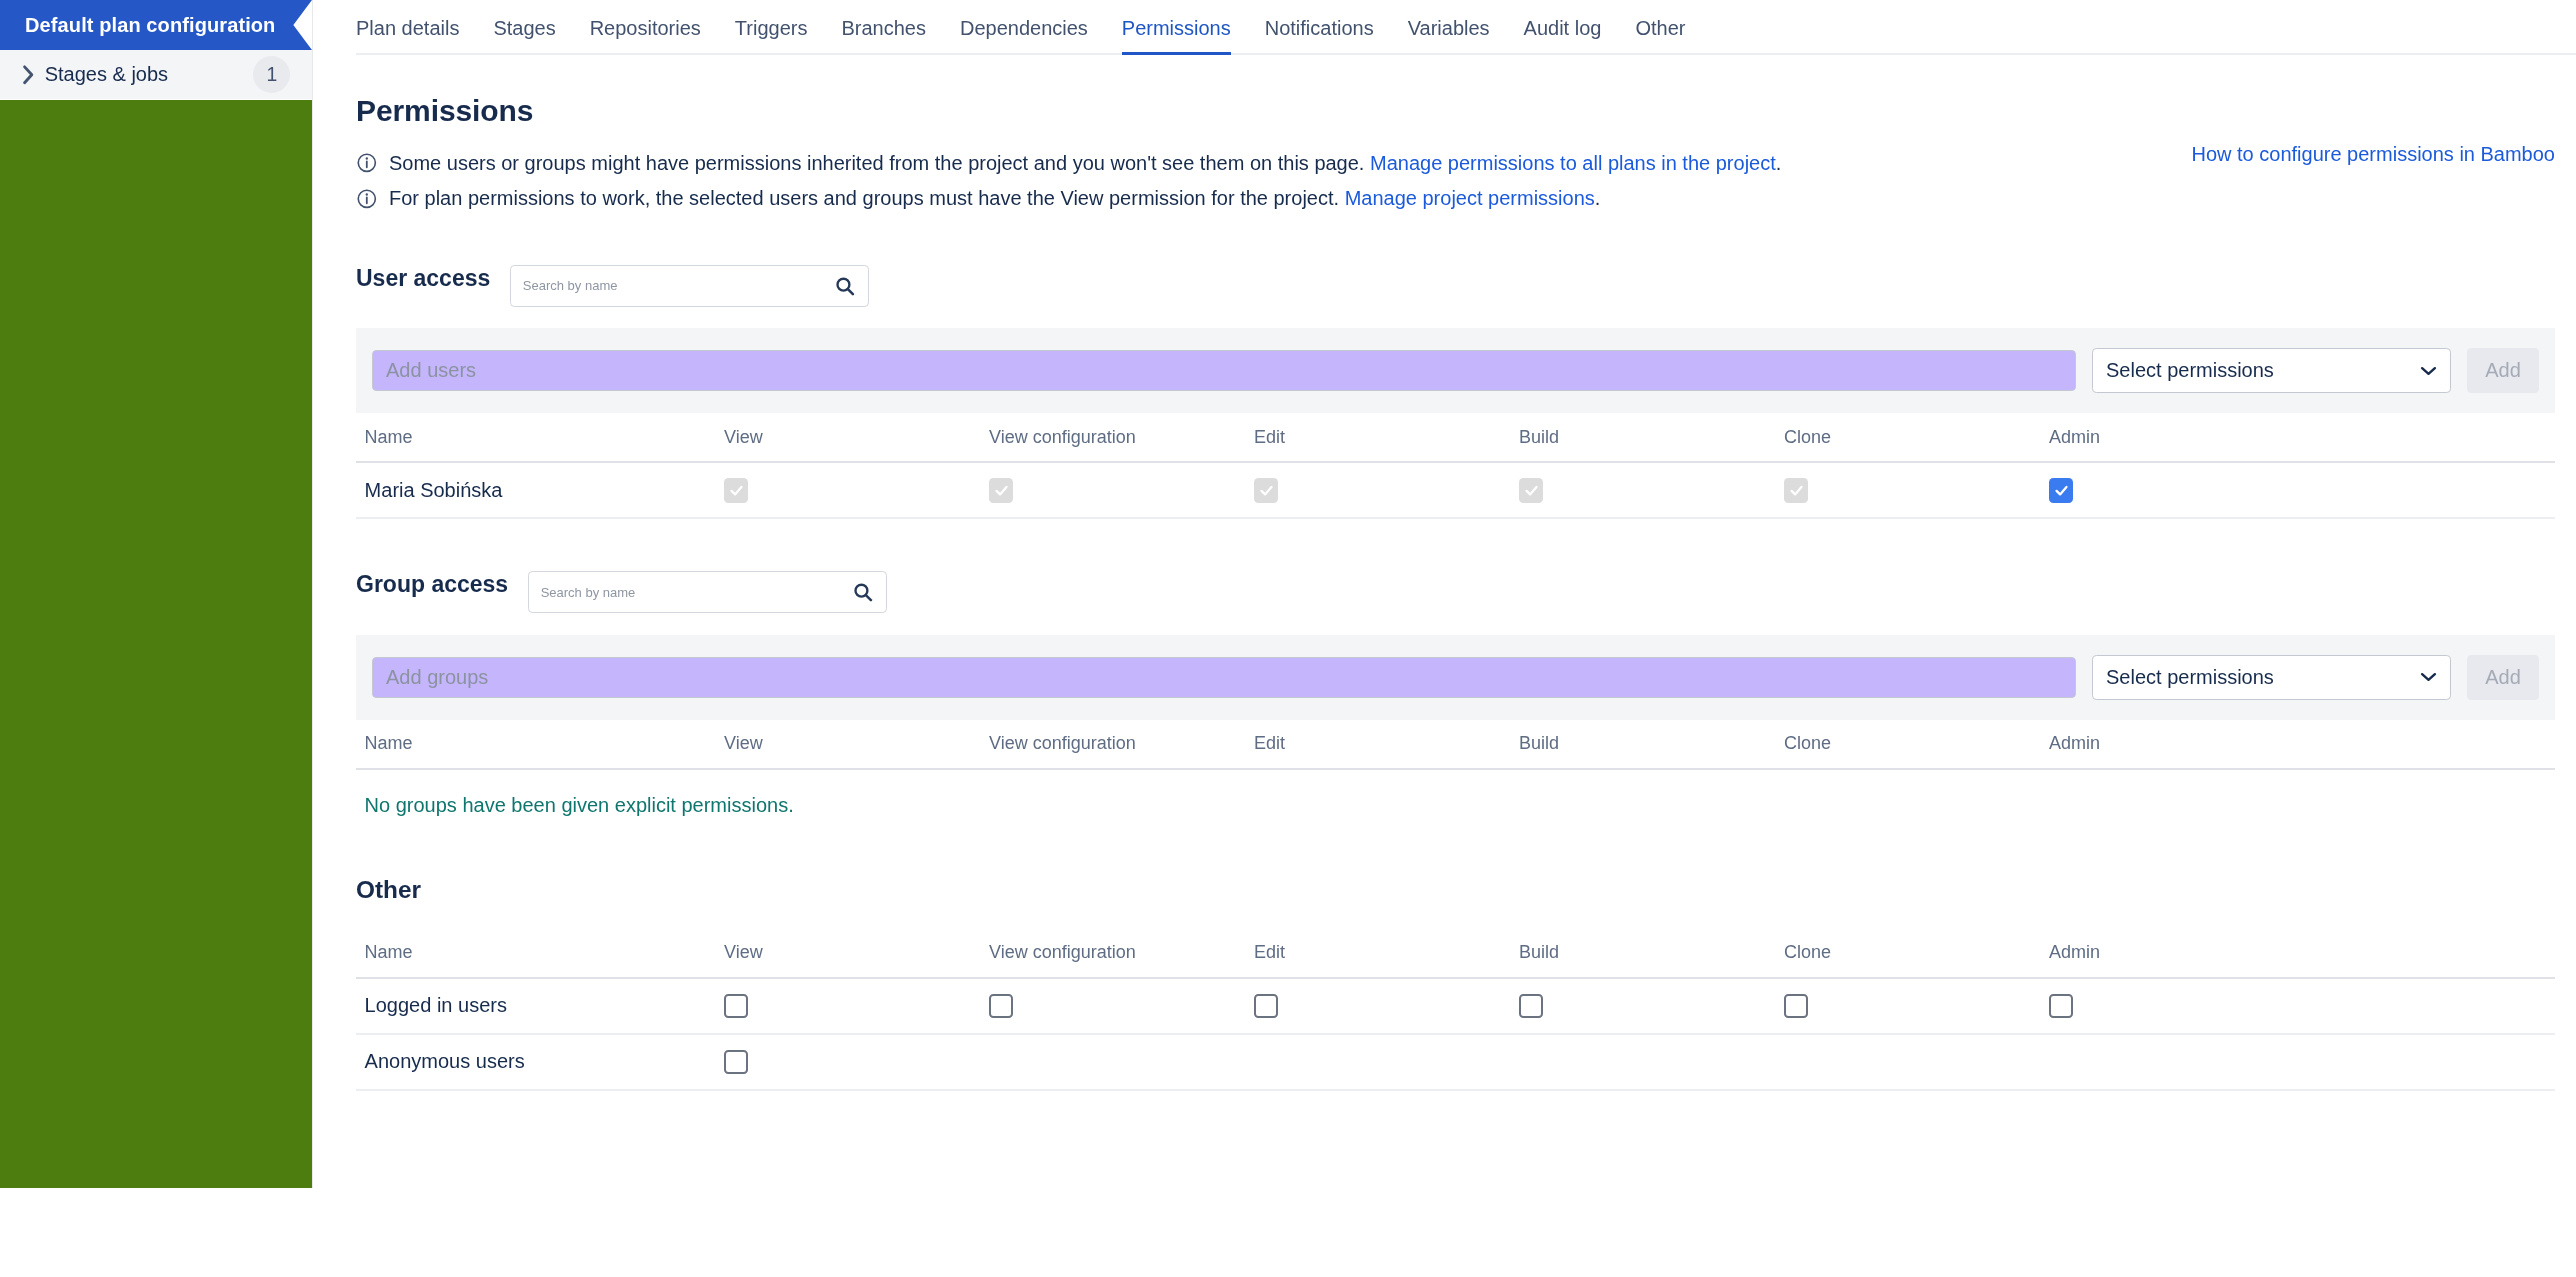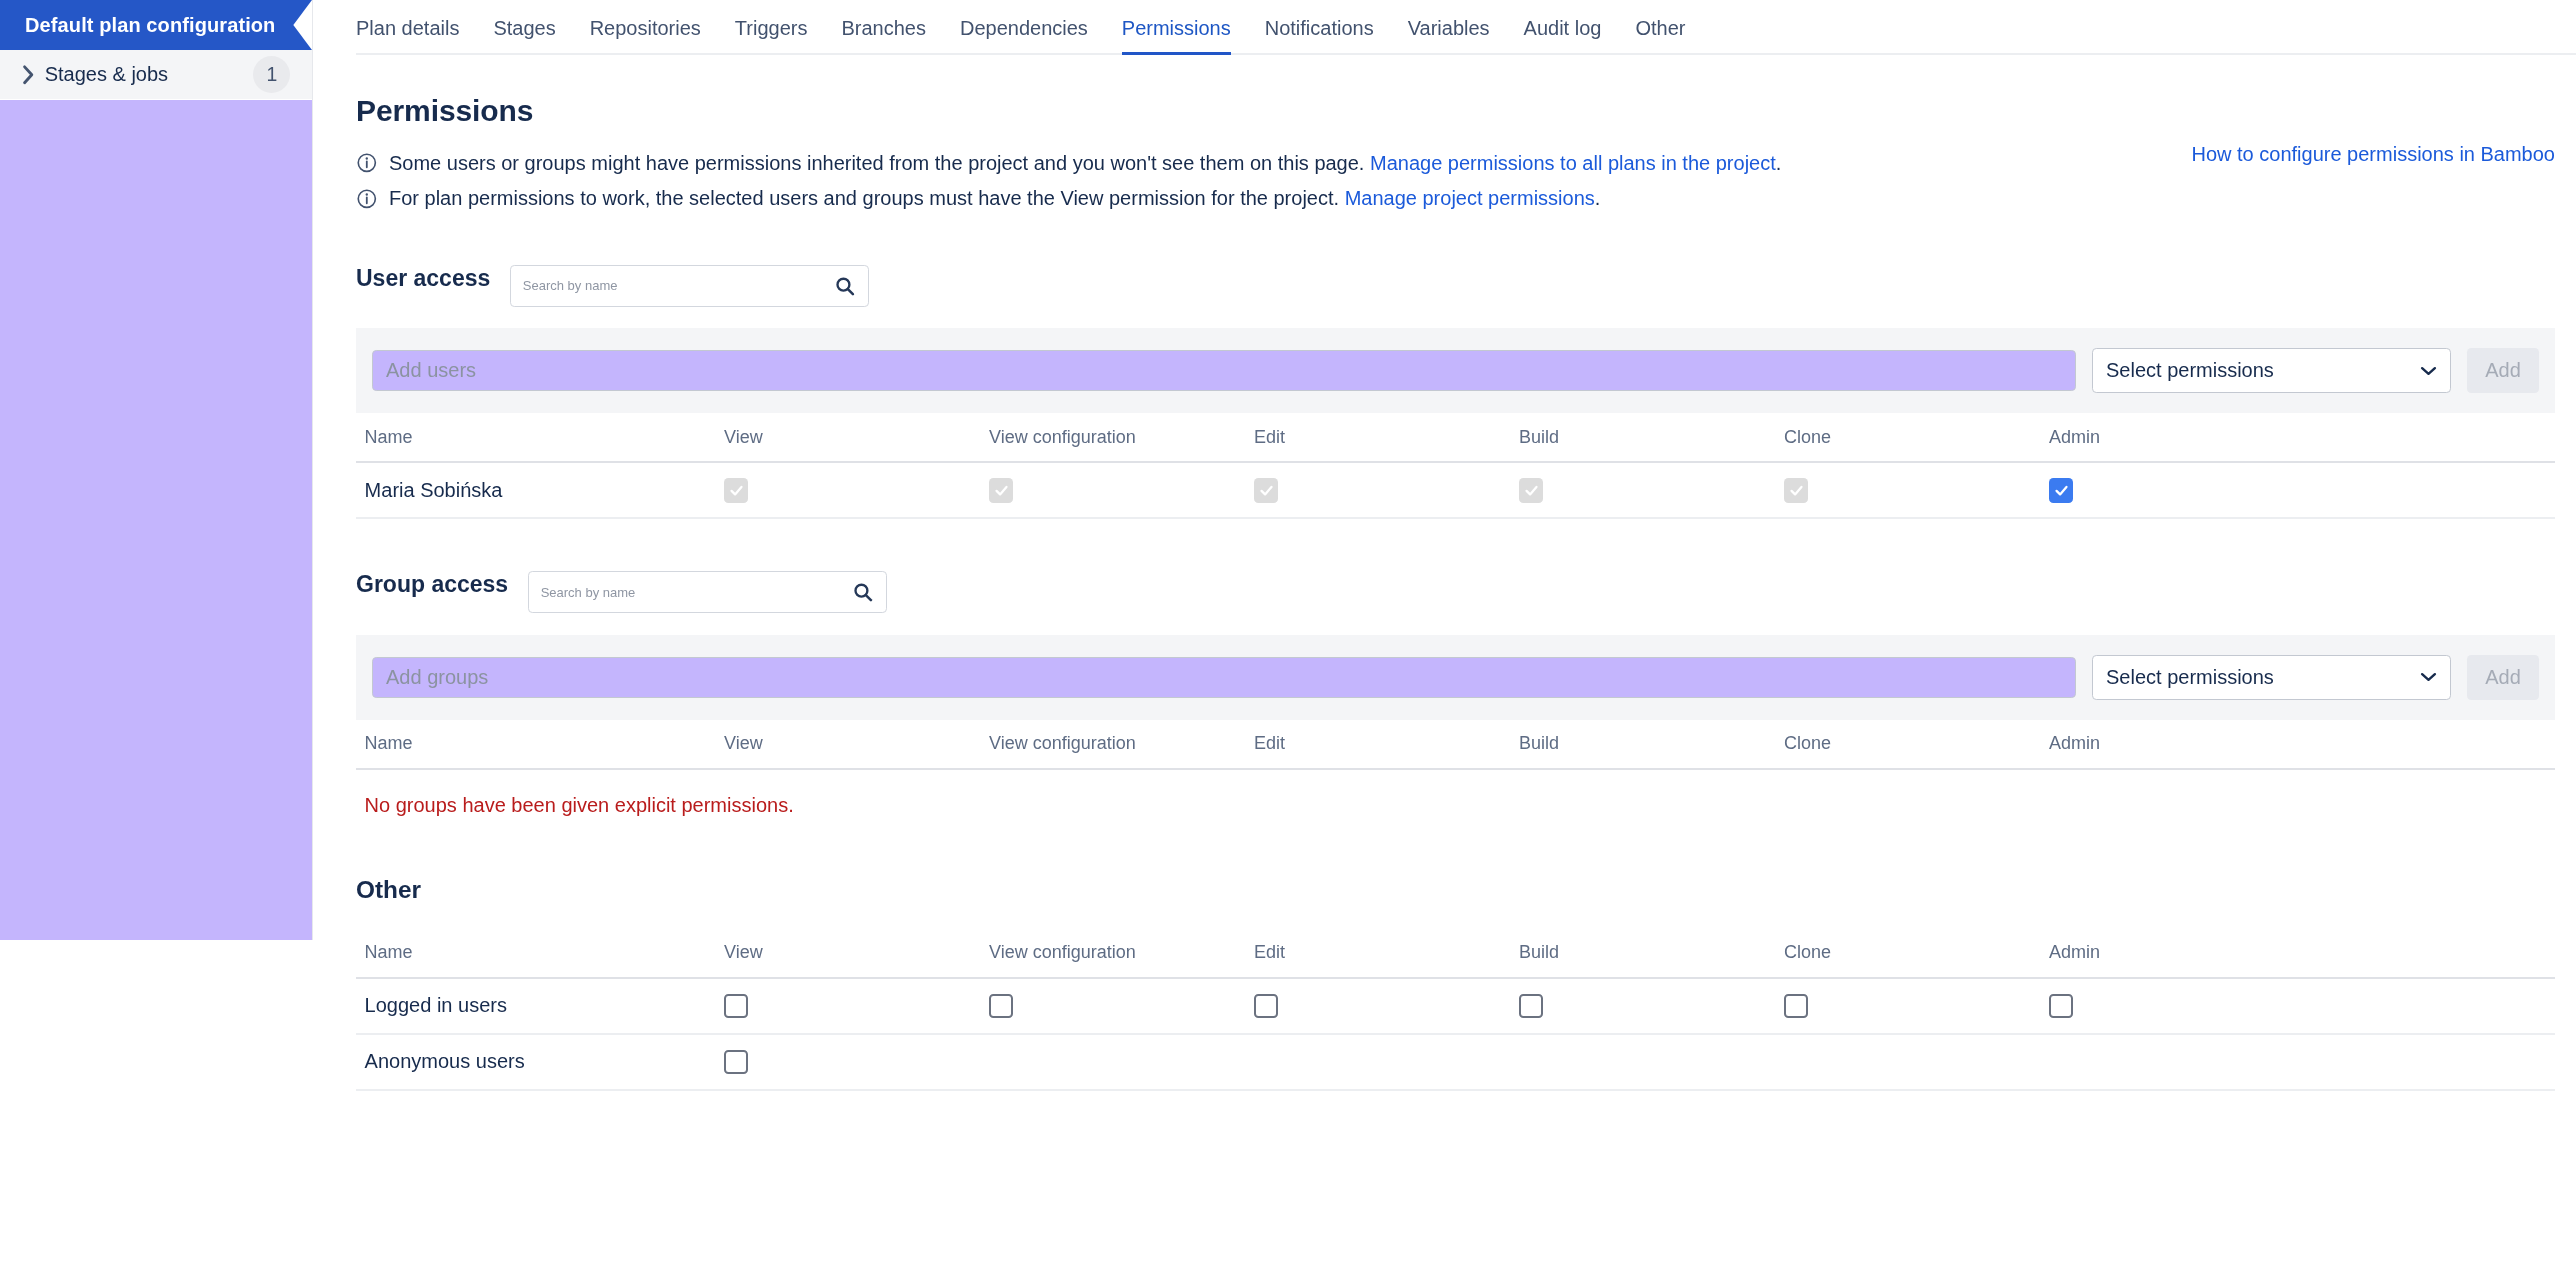--- a/index.html
+++ b/index.html
@@ -7,22 +7,22 @@
     margin: 0; padding: 0;
     width: 2576px; height: 1278px;
     background: #ffffff;
     font-family: "Liberation Sans", sans-serif;
     -webkit-font-smoothing: antialiased;
   }
   .page { position: relative; width: 2576px; height: 1278px; display: flex; overflow: hidden; }
 
   
   .sidebar {
-    width: 313px; height: 940px; flex: 0 0 313px;
-    background: #c4b5fd;
+    width: 313px; height: 1188px; flex: 0 0 313px;
+    background: #4d7c0f;
     border-right: 1.4px solid #e6e8ec;
     position: relative;
   }
   .sidebar-title-wrap { position: relative; height: 50px; }
   .sidebar-title {
     position: relative;
     height: 50px;
     background: #2557c7;
     color: #ffffff;
     font-size: 20px;
@@ -291,21 +291,21 @@
   }
   .cb.checked-blue {
     background: #3b7bf0;
     border: 0;
     cursor: pointer;
   }
   .cb svg { display: block; }
 
   .empty-msg {
     font-size: 20px;
-    color: #b91c1c;
+    color: #0f766e;
     padding: 24.4px 0 0 8.6px;
   }
 
   .h2-other {
     font-size: 24.4px;
     font-weight: bold;
     color: #172b4d;
     margin-top: 59px;
     margin-bottom: 0;
   }

